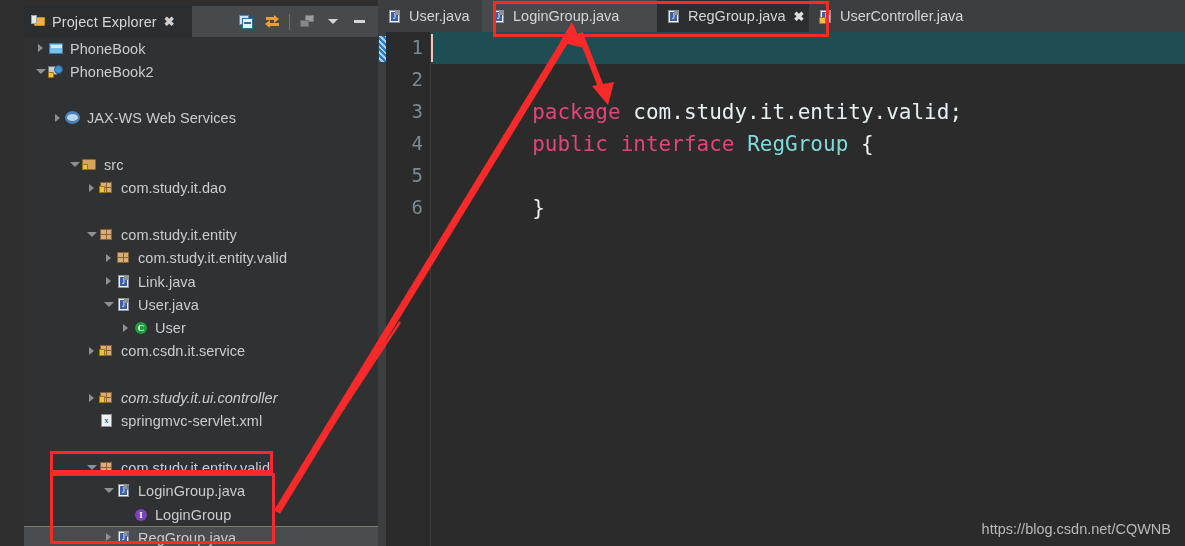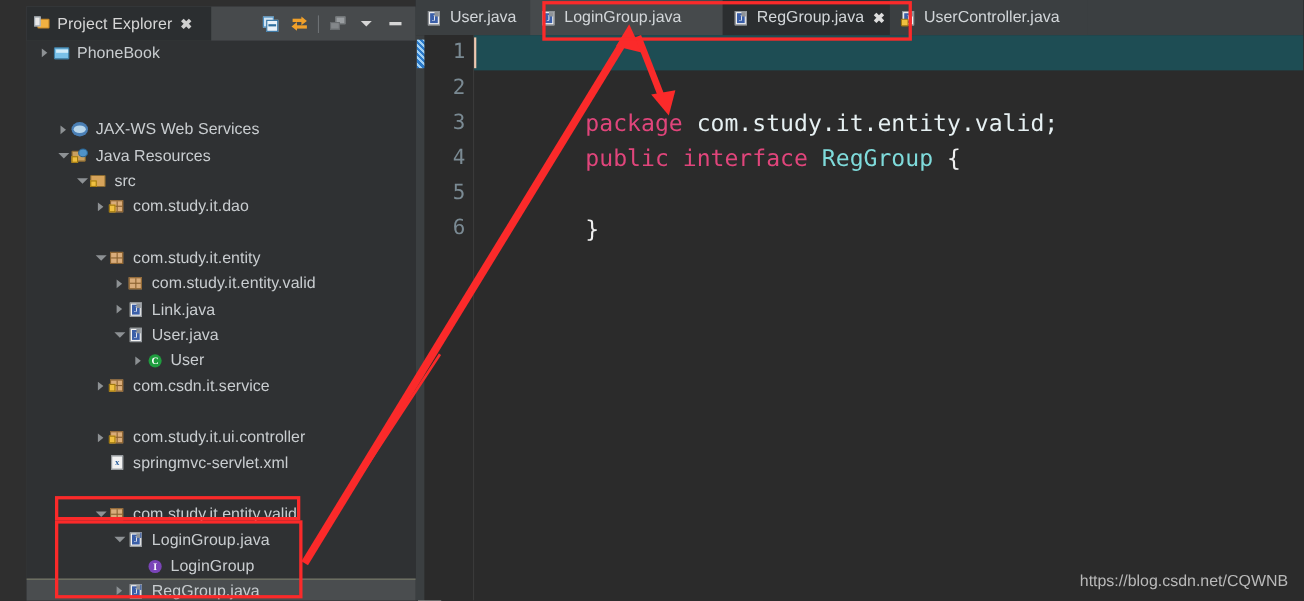--- a/index.html
+++ b/index.html
@@ -194,39 +194,39 @@
 
     <div class="tree" id="tree">
         <div class="row" style="top: 0px; position: absolute; left: 0px; right: 0px;">
           <span style="display:inline-block;width:10px;flex:none;"></span>
           <span class="tw closed"></span>
           <span class="ico">
             <span class="i-folder"></span>
           </span>
           <span class="lbl">PhoneBook</span>
         </div>
+        <div class="row" style="top: 23.3px; position: absolute; left: 0px; right: 0px;">
+          <span style="display:inline-block;width:10px;flex:none;"></span>
+          <span class="tw open"></span>
+          <span class="ico">
+            <span class="i-proj">
+              <span class="sq"></span>
+              <span class="globe"></span>
+              <span class="lock"></span>
+            </span>
+          </span>
+          <span class="lbl">PhoneBook2</span>
+        </div>
         <div class="row" style="top: 69.9px; position: absolute; left: 0px; right: 0px;">
           <span style="display:inline-block;width:27px;flex:none;"></span>
           <span class="tw closed"></span>
           <span class="ico">
             <span class="i-ws"></span>
           </span>
           <span class="lbl">JAX-WS Web Services</span>
-        </div>
-        <div class="row" style="top: 93.2px; position: absolute; left: 0px; right: 0px;">
-          <span style="display:inline-block;width:27px;flex:none;"></span>
-          <span class="tw open"></span>
-          <span class="ico">
-            <span class="i-jres">
-              <span class="f"></span>
-              <span class="g"></span>
-              <span class="lk"></span>
-            </span>
-          </span>
-          <span class="lbl">Java Resources</span>
         </div>
         <div class="row" style="top: 116.5px; position: absolute; left: 0px; right: 0px;">
           <span style="display:inline-block;width:44px;flex:none;"></span>
           <span class="tw open"></span>
           <span class="ico">
             <span class="i-src">
               <span class="f"></span>
               <span class="lk"></span>
             </span>
           </span>
@@ -301,21 +301,21 @@
           <span class="tw closed"></span>
           <span class="ico">
             <span class="i-pkg">
               <span class="hl"></span>
               <span class="vl"></span>
             </span>
             <span class="i-pkglk"></span>
           </span>
           <span class="lbl">com.csdn.it.service</span>
         </div>
-        <div class="row" style="top: 349.5px; position: absolute; left: 0px; right: 0px;">
+        <div class="row" style="top: 349.5px; position: absolute; left: 0px; right: 0px; font-style: italic;">
           <span style="display:inline-block;width:61px;flex:none;"></span>
           <span class="tw closed"></span>
           <span class="ico">
             <span class="i-pkg">
               <span class="hl"></span>
               <span class="vl"></span>
             </span>
             <span class="i-pkglk"></span>
           </span>
           <span class="lbl">com.study.it.ui.controller</span>

